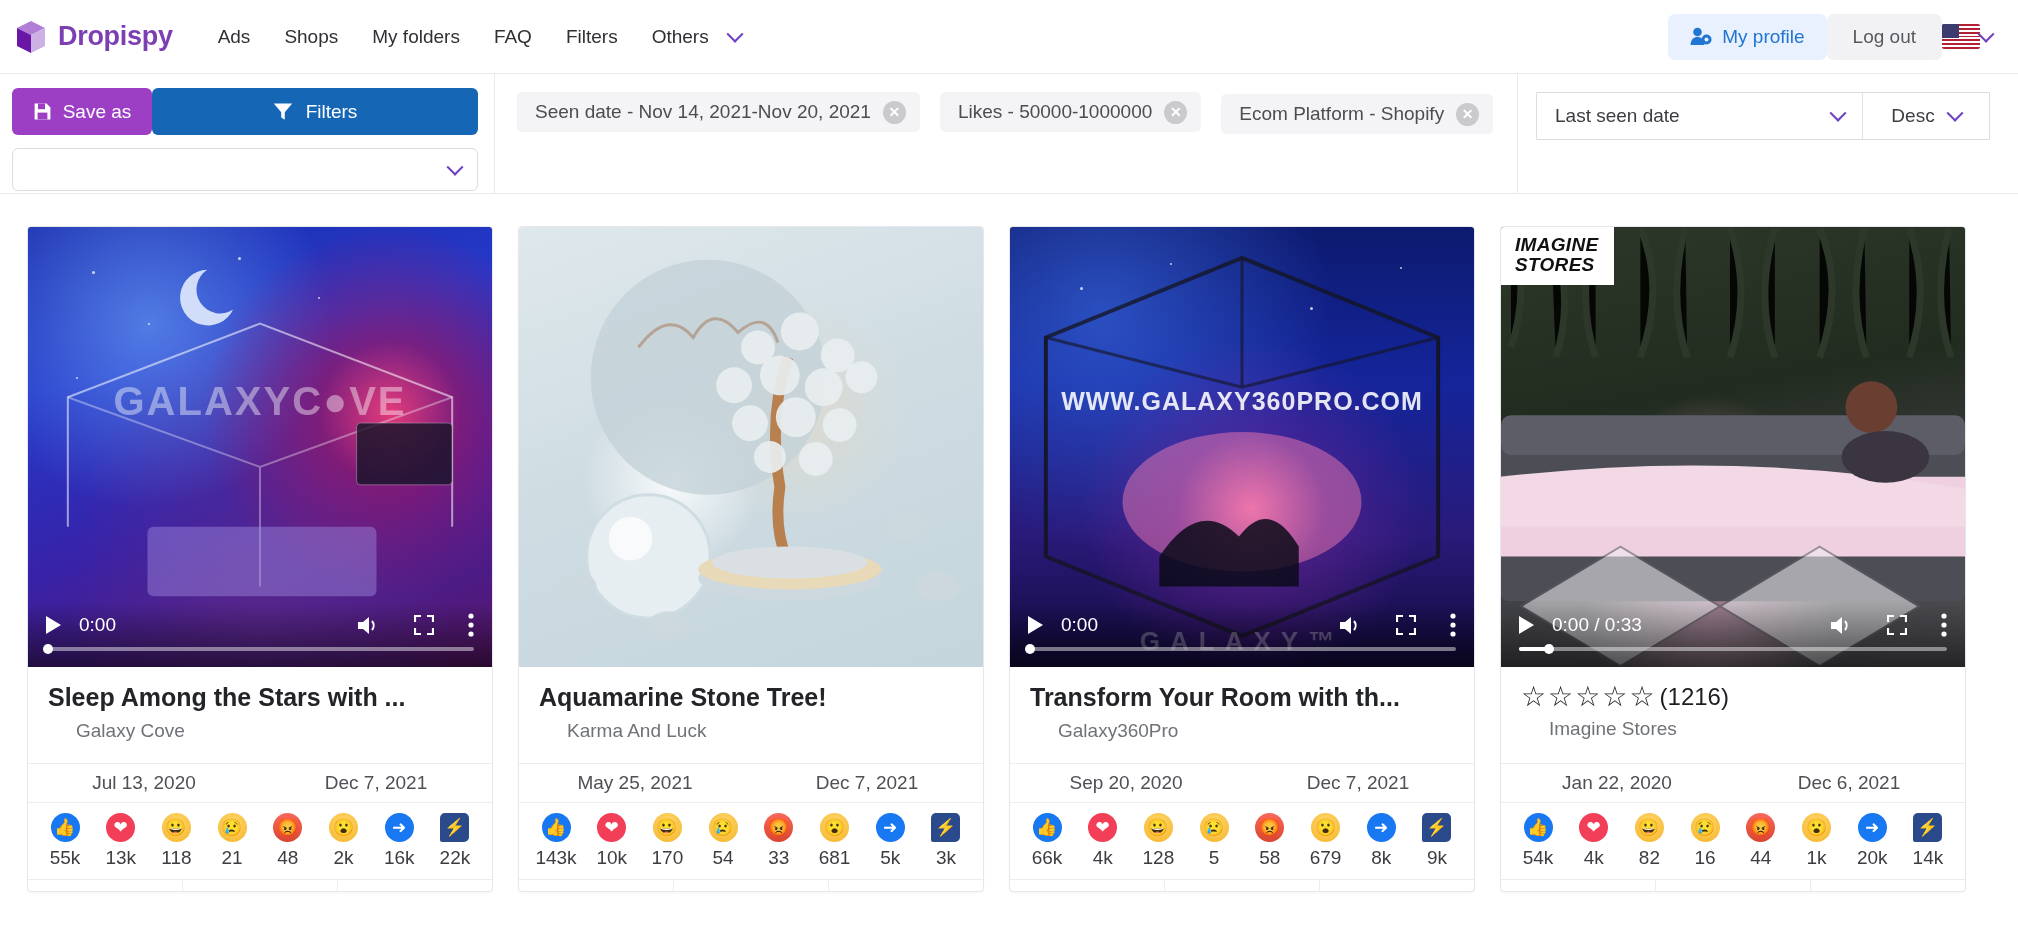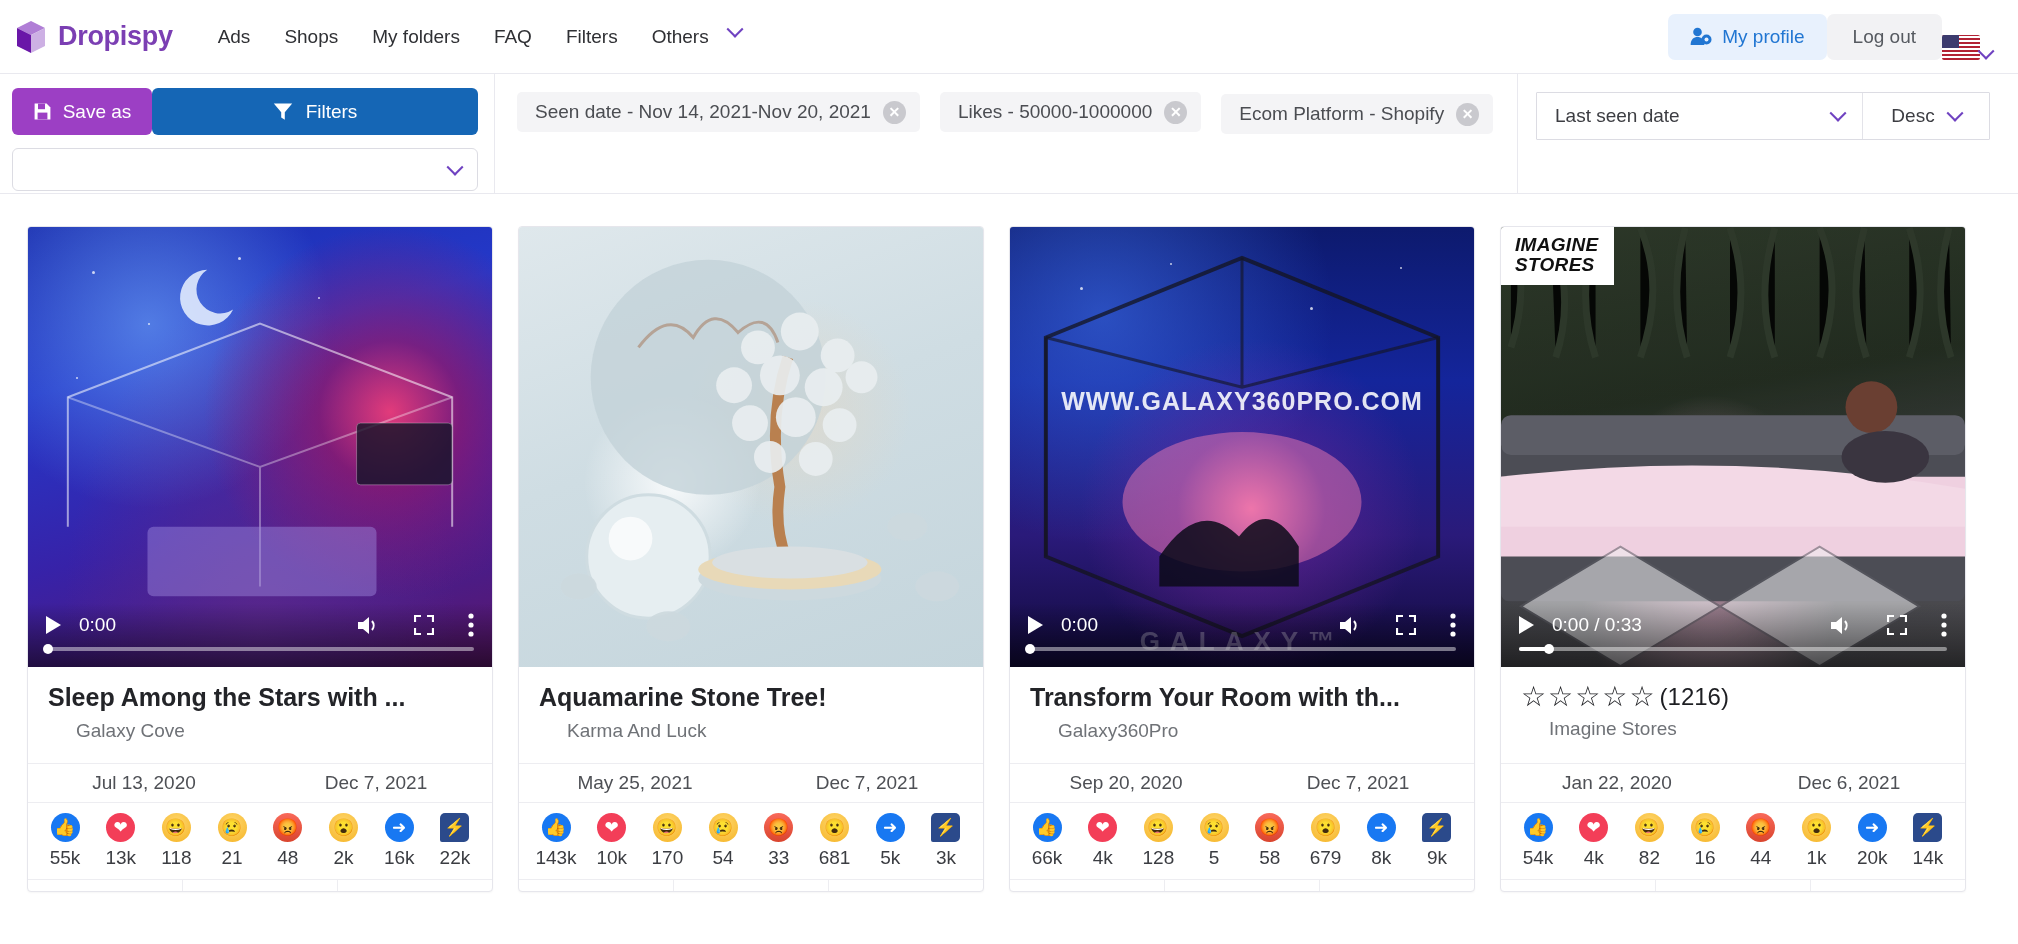--- a/index.html
+++ b/index.html
@@ -23,27 +23,27 @@
   .brand { display: flex; align-items: center; gap: 10px; margin-right: 28px; }
   .brand-mark { width: 34px; height: 36px; position: relative; }
   .brand-name {
     font-size: 27px; font-weight: 700; color: #7b3fb3; letter-spacing: -0.3px;
   }
   .nav-links { display: flex; align-items: center; gap: 0px; }
   .nav-link {
     font-size: 19px; color: #2f3034; padding: 8px 17px; cursor: pointer;
     white-space: nowrap;
   }
-  .nav-others { display: flex; align-items: flex-start; gap: 20px; padding: 8px 17px; cursor:pointer; font-size:19px; color:#2f3034;}
+  .nav-others { display: flex; align-items: center; gap: 20px; padding: 8px 17px; cursor:pointer; font-size:19px; color:#2f3034;}
   .chev {
     display: inline-block; width: 12px; height: 12px;
     border-right: 2.4px solid #6f42c1; border-bottom: 2.4px solid #6f42c1;
     transform: rotate(45deg) translate(-2px,-2px);
   }
-  .nav-right { margin-left: auto; display: flex; align-items: flex-end; gap: 0; }
+  .nav-right { margin-left: auto; display: flex; align-items: center; gap: 0; }
   .btn-profile {
     display: flex; align-items: center; gap: 10px;
     background: #e8f1fd; color: #2176d2; border: none;
     font-size: 19px; padding: 12px 22px; border-radius: 7px; cursor: pointer;
   }
   .btn-logout {
     background: #f2f2f4; color: #565a60; border: none;
     font-size: 19px; padding: 12px 26px; border-radius: 7px; cursor: pointer;
   }
   .flag {
@@ -347,20 +347,21 @@
         <span class="sparkle" style="left:290px;top:70px;width:2px;height:2px"></span>
         <span class="sparkle" style="left:48px;top:150px;width:2px;height:2px"></span>
         <svg width="100%" height="100%" viewBox="0 0 466 440" style="position:absolute;inset:0">
           <path d="M92 10 a28 28 0 1 0 26 40 a22 22 0 1 1 -26 -40" fill="#eaf2ff" opacity=".85" transform="translate(88,32)"></path>
           <path d="M40 300 L40 170 L233 96 L426 170 L426 300" stroke="rgba(255,255,255,.55)" stroke-width="2" fill="none"></path>
           <path d="M40 170 L233 240 L426 170 M233 240 L233 360" stroke="rgba(255,255,255,.35)" stroke-width="2" fill="none"></path>
           <rect x="120" y="300" width="230" height="70" rx="6" fill="rgba(160,140,225,.45)"></rect>
           <rect x="330" y="196" width="96" height="62" rx="4" fill="rgba(20,20,40,.8)" stroke="rgba(255,255,255,.3)"></rect>
         </svg>
       </div>
+      <div class="wm wm-1">GALAXYC●VE</div>
       <div class="vcontrols">
         <div class="vrow">
           <span class="v-play"></span>
           <span class="v-time">0:00</span>
           <span class="v-right">
             <span class="ic">
               <svg width="24" height="21" viewBox="0 0 24 21">
                     <path d="M2 7 H7 L13 2 V19 L7 14 H2 Z" fill="#fff"></path>
                     <path d="M16 6 a7 7 0 0 1 0 9" stroke="#fff" stroke-width="2" fill="none"></path>
                   </svg>

